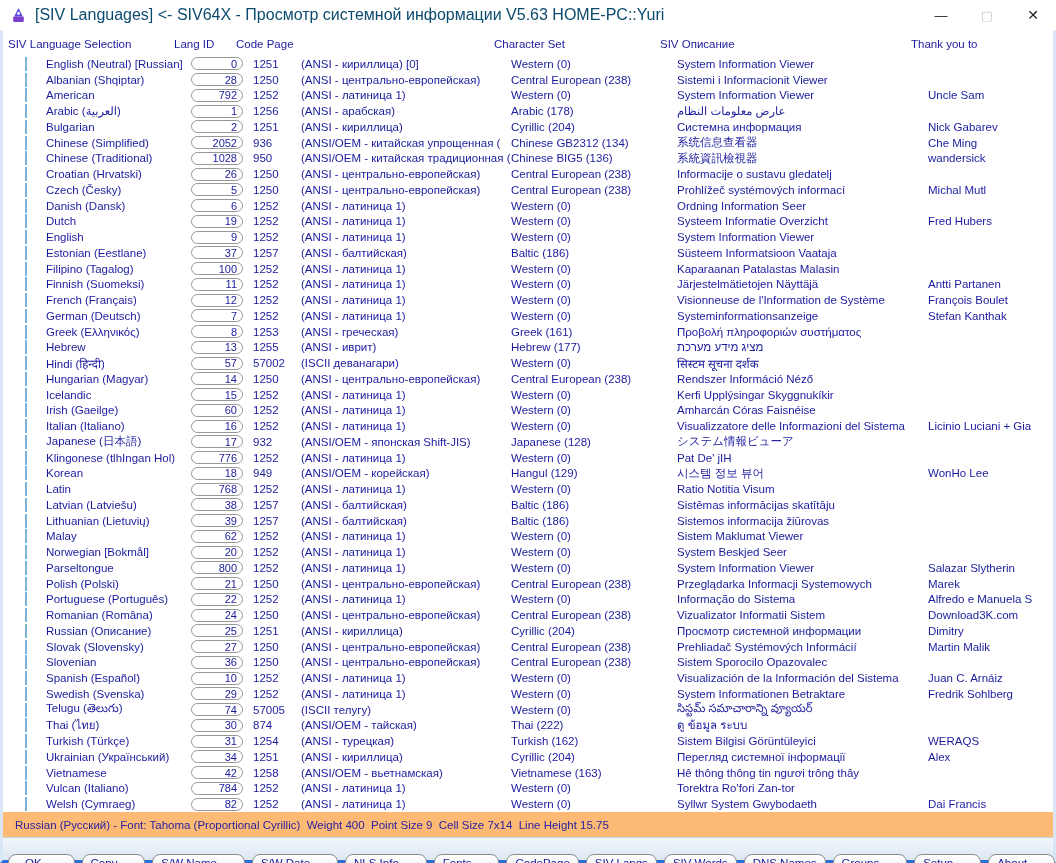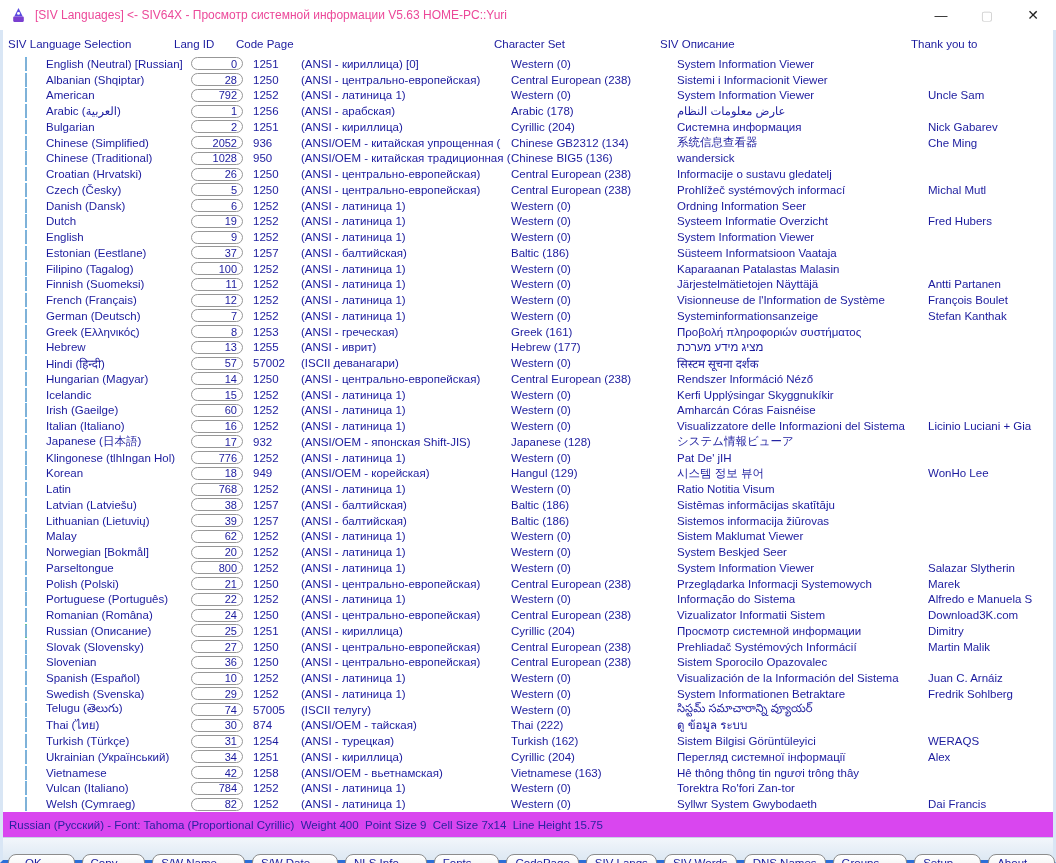--- a/index.html
+++ b/index.html
@@ -6,21 +6,21 @@
   html,body { width:1056px; height:863px; overflow:hidden; }
   body { font-family:"Liberation Sans", sans-serif; background:#e8e8e8; }
 
   .window { position:relative; width:1056px; height:863px; background:#ffffff;
             box-shadow: inset 0 0 0 1px #9fb2c6; }
 
   
   .titlebar { position:absolute; top:0; left:0; right:0; height:30px; background:#ffffff;
               display:flex; align-items:center; padding-left:10px; }
   .app-icon { width:17px; height:17px; margin-right:8px; flex:0 0 auto; }
-  .title-text { font-size:12px; color:#ec4899; white-space:nowrap; }
+  .title-text { font-size:16px; color:#0c4a6e; white-space:nowrap; }
   .win-controls { margin-left:auto; display:flex; height:30px; }
   .win-btn { width:46px; height:30px; display:flex; align-items:center; justify-content:center;
              font-size:13px; color:#222; cursor:default; }
   .win-btn.max { color:#c9c9c9; }
   .win-btn.close { font-size:14px; }
 
   
   .frame { position:absolute; top:30px; left:0; right:0; bottom:0;
            border-left:3px solid #d9e6f5; border-right:3px solid #d9e6f5;
            border-bottom:3px solid #2a6fd8; background:#ffffff;
@@ -40,22 +40,22 @@
   .lang { overflow:hidden; }
   .idbox { width:52px; height:13px; border:1px solid #979797; border-radius:7px;
            background:#fff; font-family:"Liberation Sans",sans-serif; font-size:11px;
            color:#1b1b9e; text-align:right; padding:0 5px 0 2px; outline:none; }
   .cpcell { display:flex; overflow:hidden; }
   .cpnum { flex:0 0 48px; }
   .cpdesc { white-space:pre; }
   .cell { overflow:hidden; }
 
   
-  .statusbar { height:25px; display:flex; align-items:center; padding-left:6px;
-               font-size:11.5px; color:#2a22a0; white-space:pre; background:#d946ef; }
+  .statusbar { height:25px; display:flex; align-items:center; padding-left:12px;
+               font-size:11.5px; color:#2a22a0; white-space:pre; background:#fdba74; }
 
   
   .toolbar { height:23px; background:linear-gradient(#f2f6fb,#dde8f3);
              border-top:1px solid #c6d4e4; display:flex; align-items:center;
              padding-left:5px; gap:7px; }
   .tbtn { height:18px; display:flex; align-items:center; background:linear-gradient(#ffffff,#f0f0f0);
           border:1px solid #8c8c8c; border-radius:8px; padding:0 8px; font-size:11.5px;
           color:#1b1b9e; white-space:nowrap; cursor:default;margin-top:28px; }
   .tbtn.ok { padding:0 13px 0 16px; }
   .tbtn .sep { width:1px; height:12px; background:#b5b5b5; margin:0 5px 0 7px; }
@@ -179,20 +179,21 @@
       <div class="trow">
         <span><span class="cb" style="background: rgb(43, 160, 240);"></span></span>
         <span class="lang">Chinese (Traditional)</span>
         <input class="idbox" value="1028" style="">
         <span></span>
         <span class="cpcell">
             <span class="cpnum">950</span>
             <span class="cpdesc">(ANSI/OEM - китайская традиционная (</span>
           </span>
         <span class="cell">Chinese BIG5 (136)</span>
+        <span class="cell">系統資訊檢視器</span>
         <span class="cell">wandersick</span>
       </div>
 
       <div class="trow">
         <span><span class="cb" style="background: rgb(43, 160, 240);"></span></span>
         <span class="lang">Croatian (Hrvatski)</span>
         <input class="idbox" value="26" style="">
         <span></span>
         <span class="cpcell">
             <span class="cpnum">1250</span>

